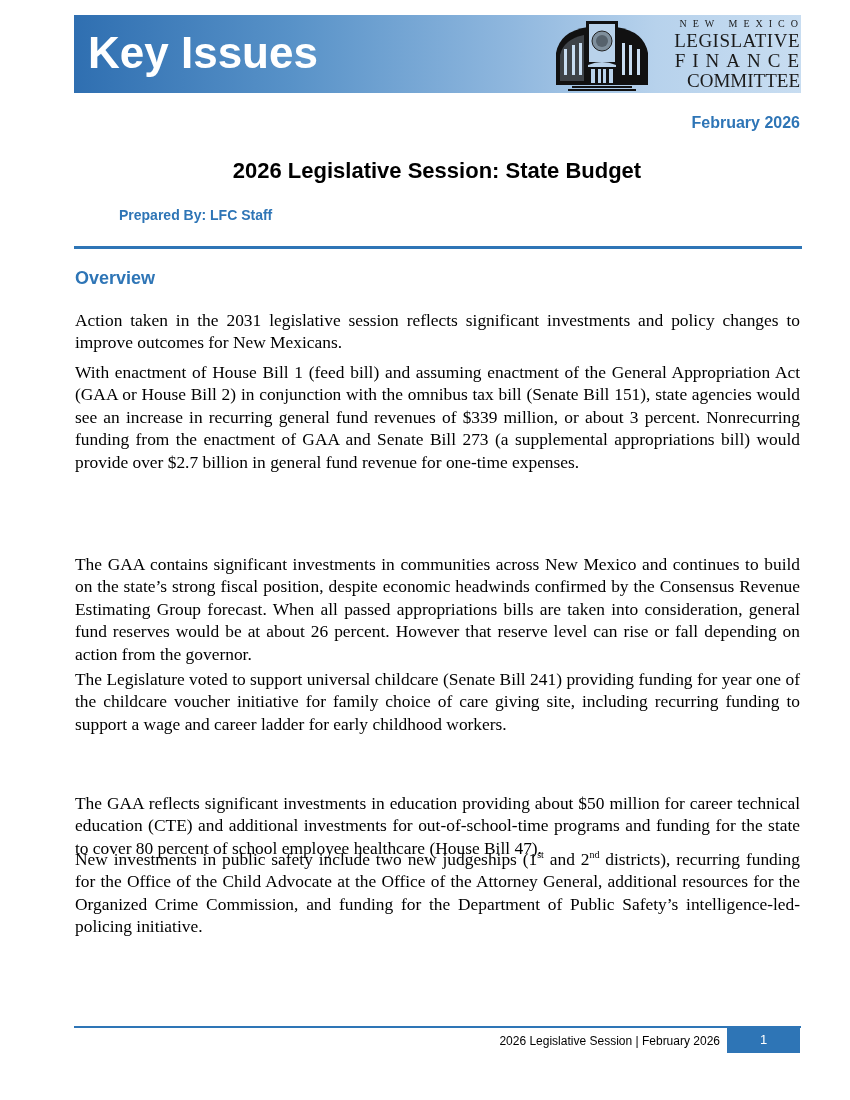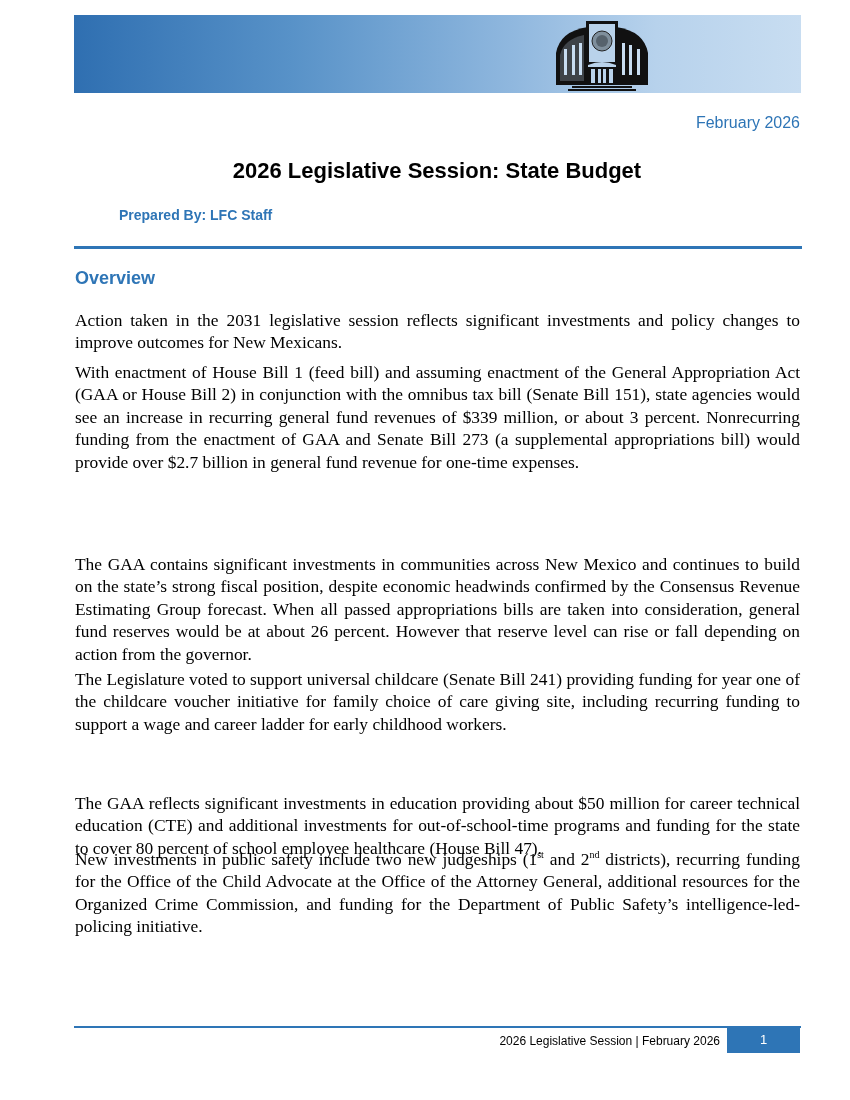--- a/index.html
+++ b/index.html
@@ -15,21 +15,21 @@
     }
     .logo-building { position: absolute; left: 478px; top: 4px; width: 100px; height: 72px; }
     .logo-text { position: absolute; left: 578px; top: 2px; width: 148px; font-family: "Liberation Serif", serif; color: #1a1a1a; text-align: right; }
     .logo-line1 { font-size: 10px; letter-spacing: 6px; line-height: 14px; margin-right: -4px; }
     .logo-line2 { font-size: 19px; letter-spacing: 0.5px; line-height: 20px; }
     .logo-line3 { font-size: 19px; letter-spacing: 7px; line-height: 20px; margin-right: -6px; }
     .logo-line4 { font-size: 19px; letter-spacing: 0px; line-height: 20px; }
 
     .date {
       position: absolute; right: 50px; top: 114px;
-      font-family: "Liberation Sans", sans-serif; font-weight: normal; font-size: 16px; color: #2e75b6;
+      font-family: "Liberation Sans", sans-serif; font-weight: bold; font-size: 16px; color: #2e75b6;
     }
     .doc-title {
       position: absolute; left: 0; width: 874px; top: 158px; text-align: center;
       font-family: "Liberation Sans", sans-serif; font-weight: bold; font-size: 22px; color: #000;
     }
     .prepared {
       position: absolute; left: 75px; top: 207px;
       font-family: "Liberation Sans", sans-serif; font-weight: bold; font-size: 14px; color: #2e75b6; padding-left: 44px;
     }
     .rule-top { position: absolute; left: 74px; top: 246px; width: 728px; height: 3px; background: #2e75b6; }
@@ -57,20 +57,21 @@
     }
     .page-box {
       position: absolute; left: 727px; top: 1027px; width: 73px; height: 26px; background: #2e75b6;
       color: #fff; font-family: "Liberation Sans", sans-serif; font-size: 13px; text-align: center; line-height: 26px;
     }
   </style>
 </head>
 <body>
 
 <div class="banner">
+  <div class="banner-title">Key Issues</div>
   <svg class="logo-building" viewBox="0 0 100 72">
 
     <path d="M4 66 L4 34 Q8 12 36 8 L36 66 Z" fill="#111"></path>
     <path d="M64 8 Q92 12 96 34 L96 66 L64 66 Z" fill="#111"></path>
     <path d="M8 62 L8 36 Q12 20 32 16 L32 62 Z" fill="#c8ddf1" opacity="0.25"></path>
     <rect x="12" y="30" width="3" height="26" fill="#c8ddf1"></rect>
     <rect x="20" y="26" width="3" height="30" fill="#c8ddf1"></rect>
     <rect x="27" y="24" width="3" height="32" fill="#c8ddf1"></rect>
     <rect x="70" y="24" width="3" height="32" fill="#c8ddf1"></rect>
     <rect x="77" y="26" width="3" height="30" fill="#c8ddf1"></rect>
@@ -83,20 +84,26 @@
     <path d="M36 46 Q50 40 64 46 L64 48 L36 48 Z" fill="#b9d2ea"></path>
     <rect x="39" y="50" width="4" height="14" fill="#b9d2ea"></rect>
     <rect x="46" y="50" width="3" height="14" fill="#b9d2ea"></rect>
     <rect x="51" y="50" width="3" height="14" fill="#b9d2ea"></rect>
     <rect x="57" y="50" width="4" height="14" fill="#b9d2ea"></rect>
 
     <rect x="24" y="64" width="52" height="2" fill="#111"></rect>
     <rect x="20" y="67" width="60" height="2" fill="#111"></rect>
     <rect x="16" y="70" width="68" height="2" fill="#111"></rect>
   </svg>
+  <div class="logo-text">
+    <div class="logo-line1">NEW MEXICO</div>
+    <div class="logo-line2">LEGISLATIVE</div>
+    <div class="logo-line3">FINANCE</div>
+    <div class="logo-line4">COMMITTEE</div>
+  </div>
 </div>
 
 <div class="date">February 2026</div>
 <div class="doc-title">2026 Legislative Session: State Budget</div>
 <div class="prepared">Prepared By: LFC Staff</div>
 <div class="rule-top"></div>
 
 <div class="section-heading">Overview</div>
 
 <p class="body-text p1">Action taken in the 2031 legislative session reflects significant investments and policy changes to improve outcomes for New Mexicans.</p>

